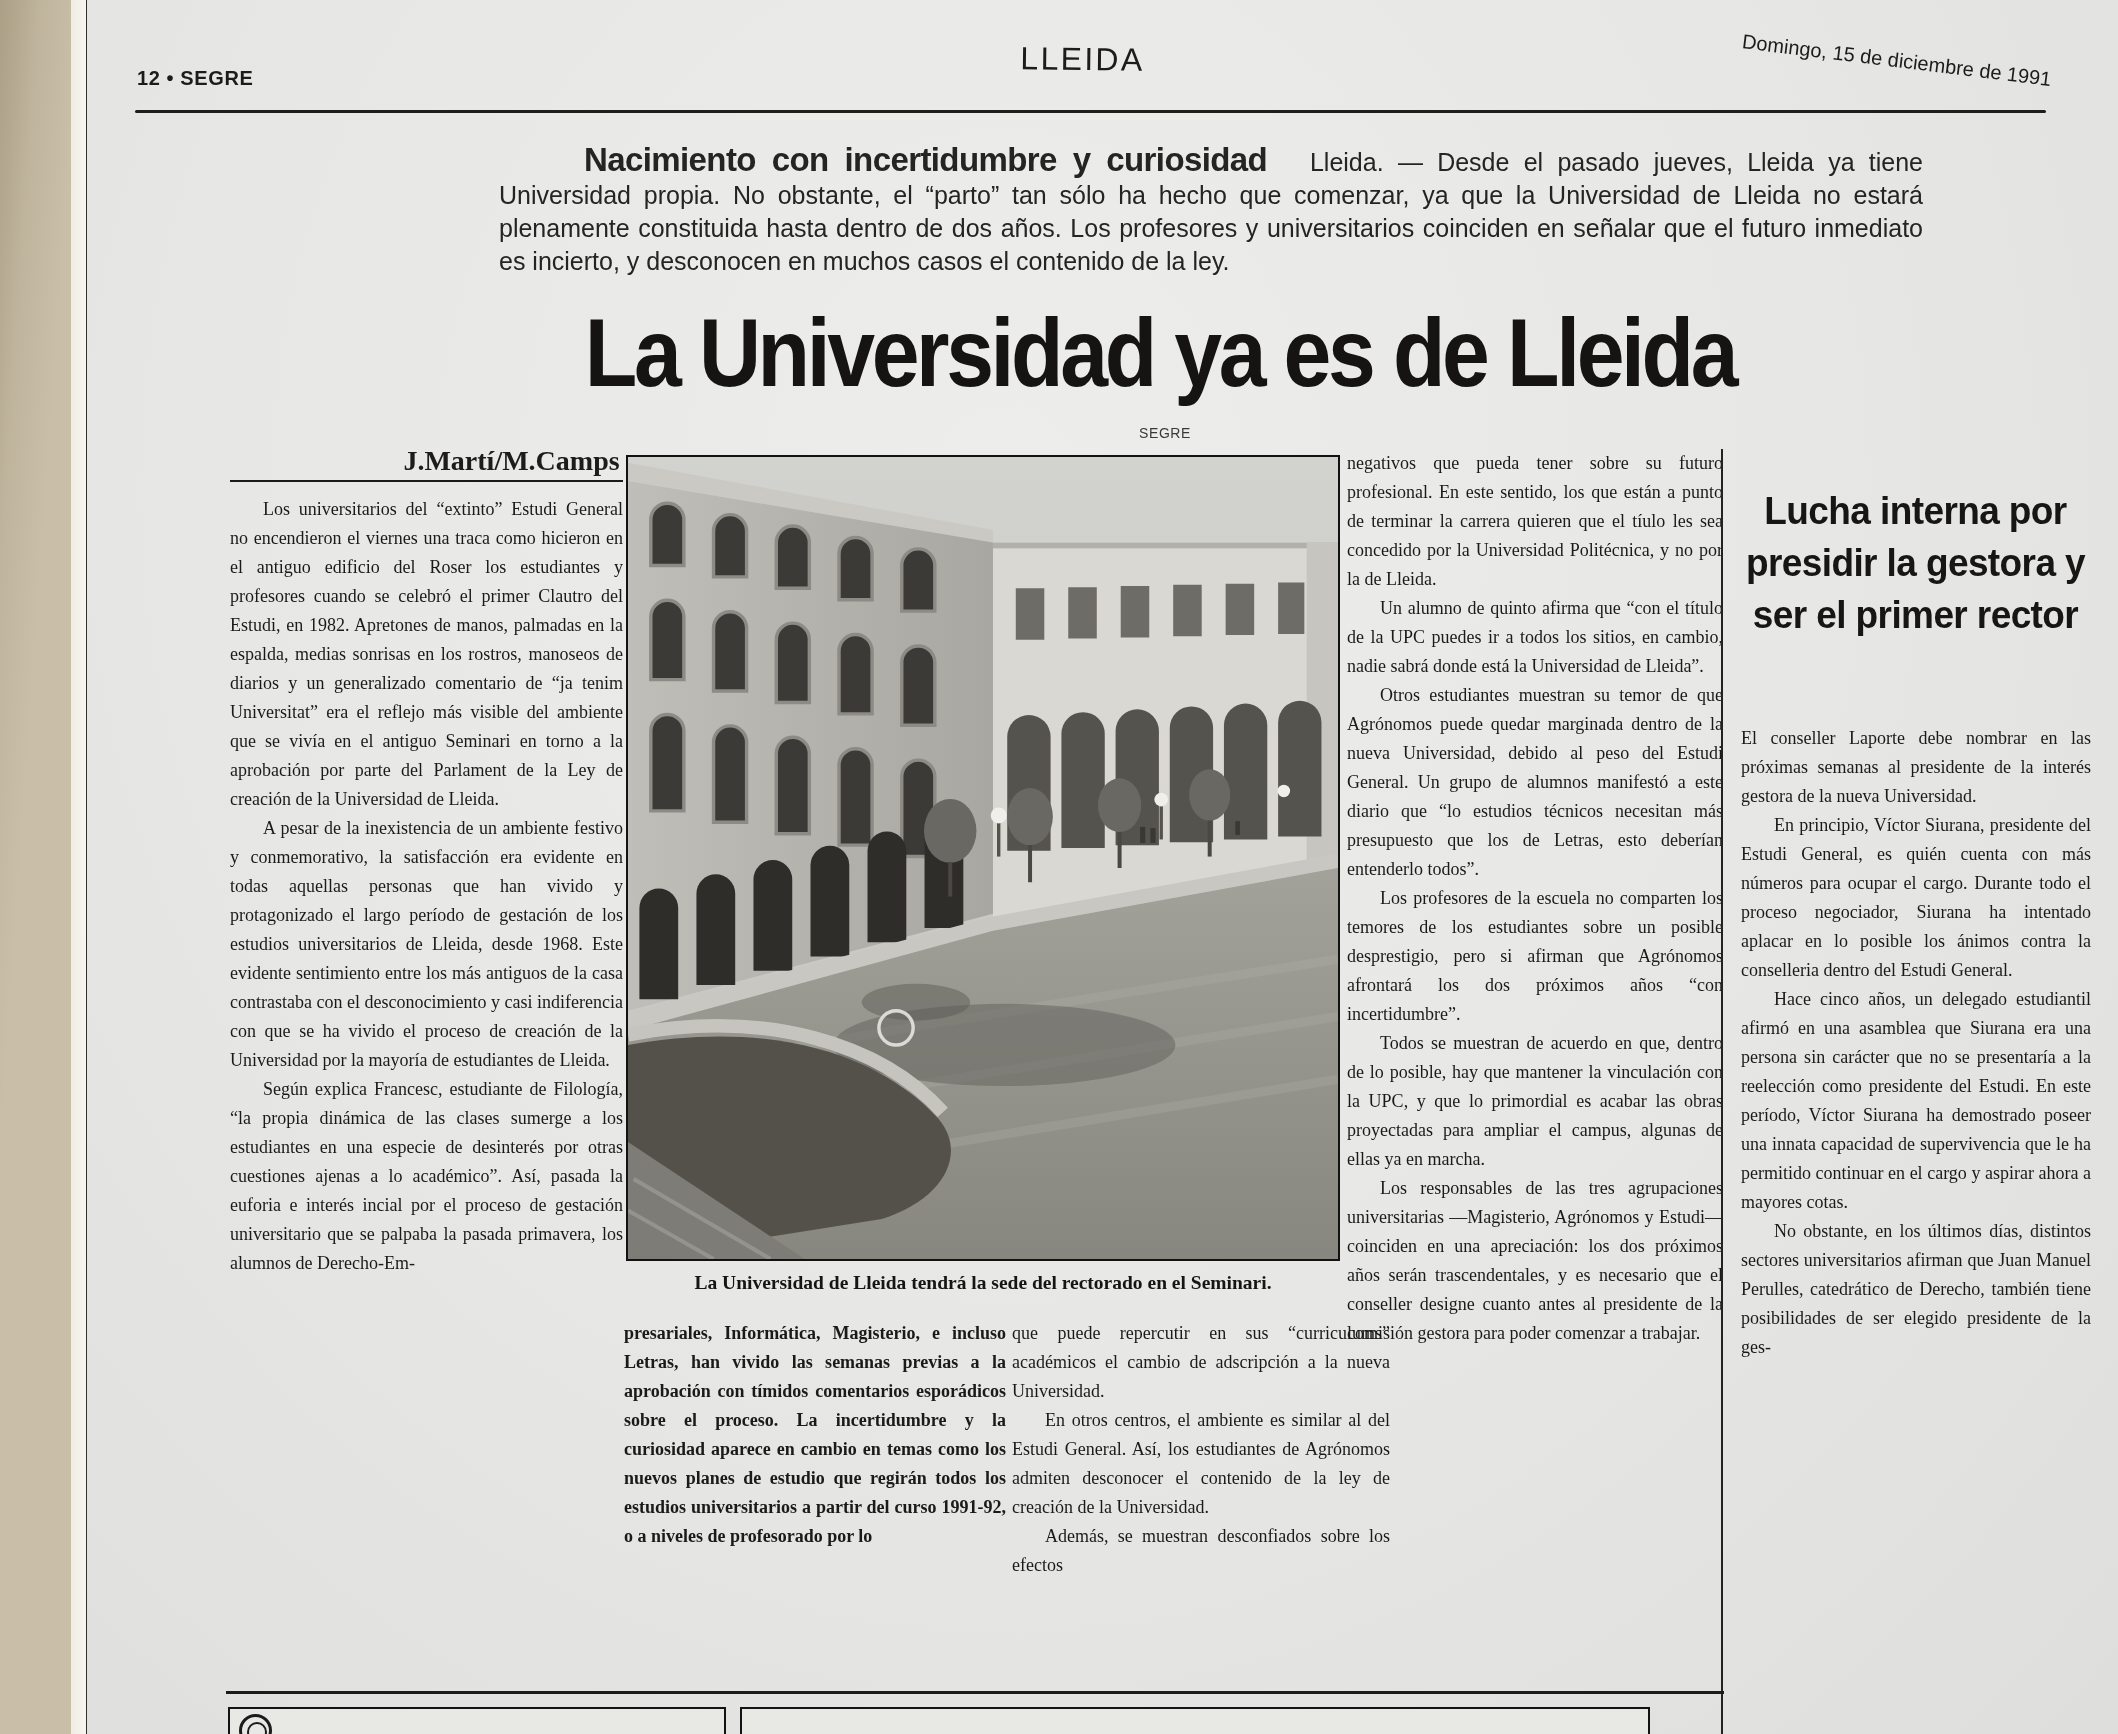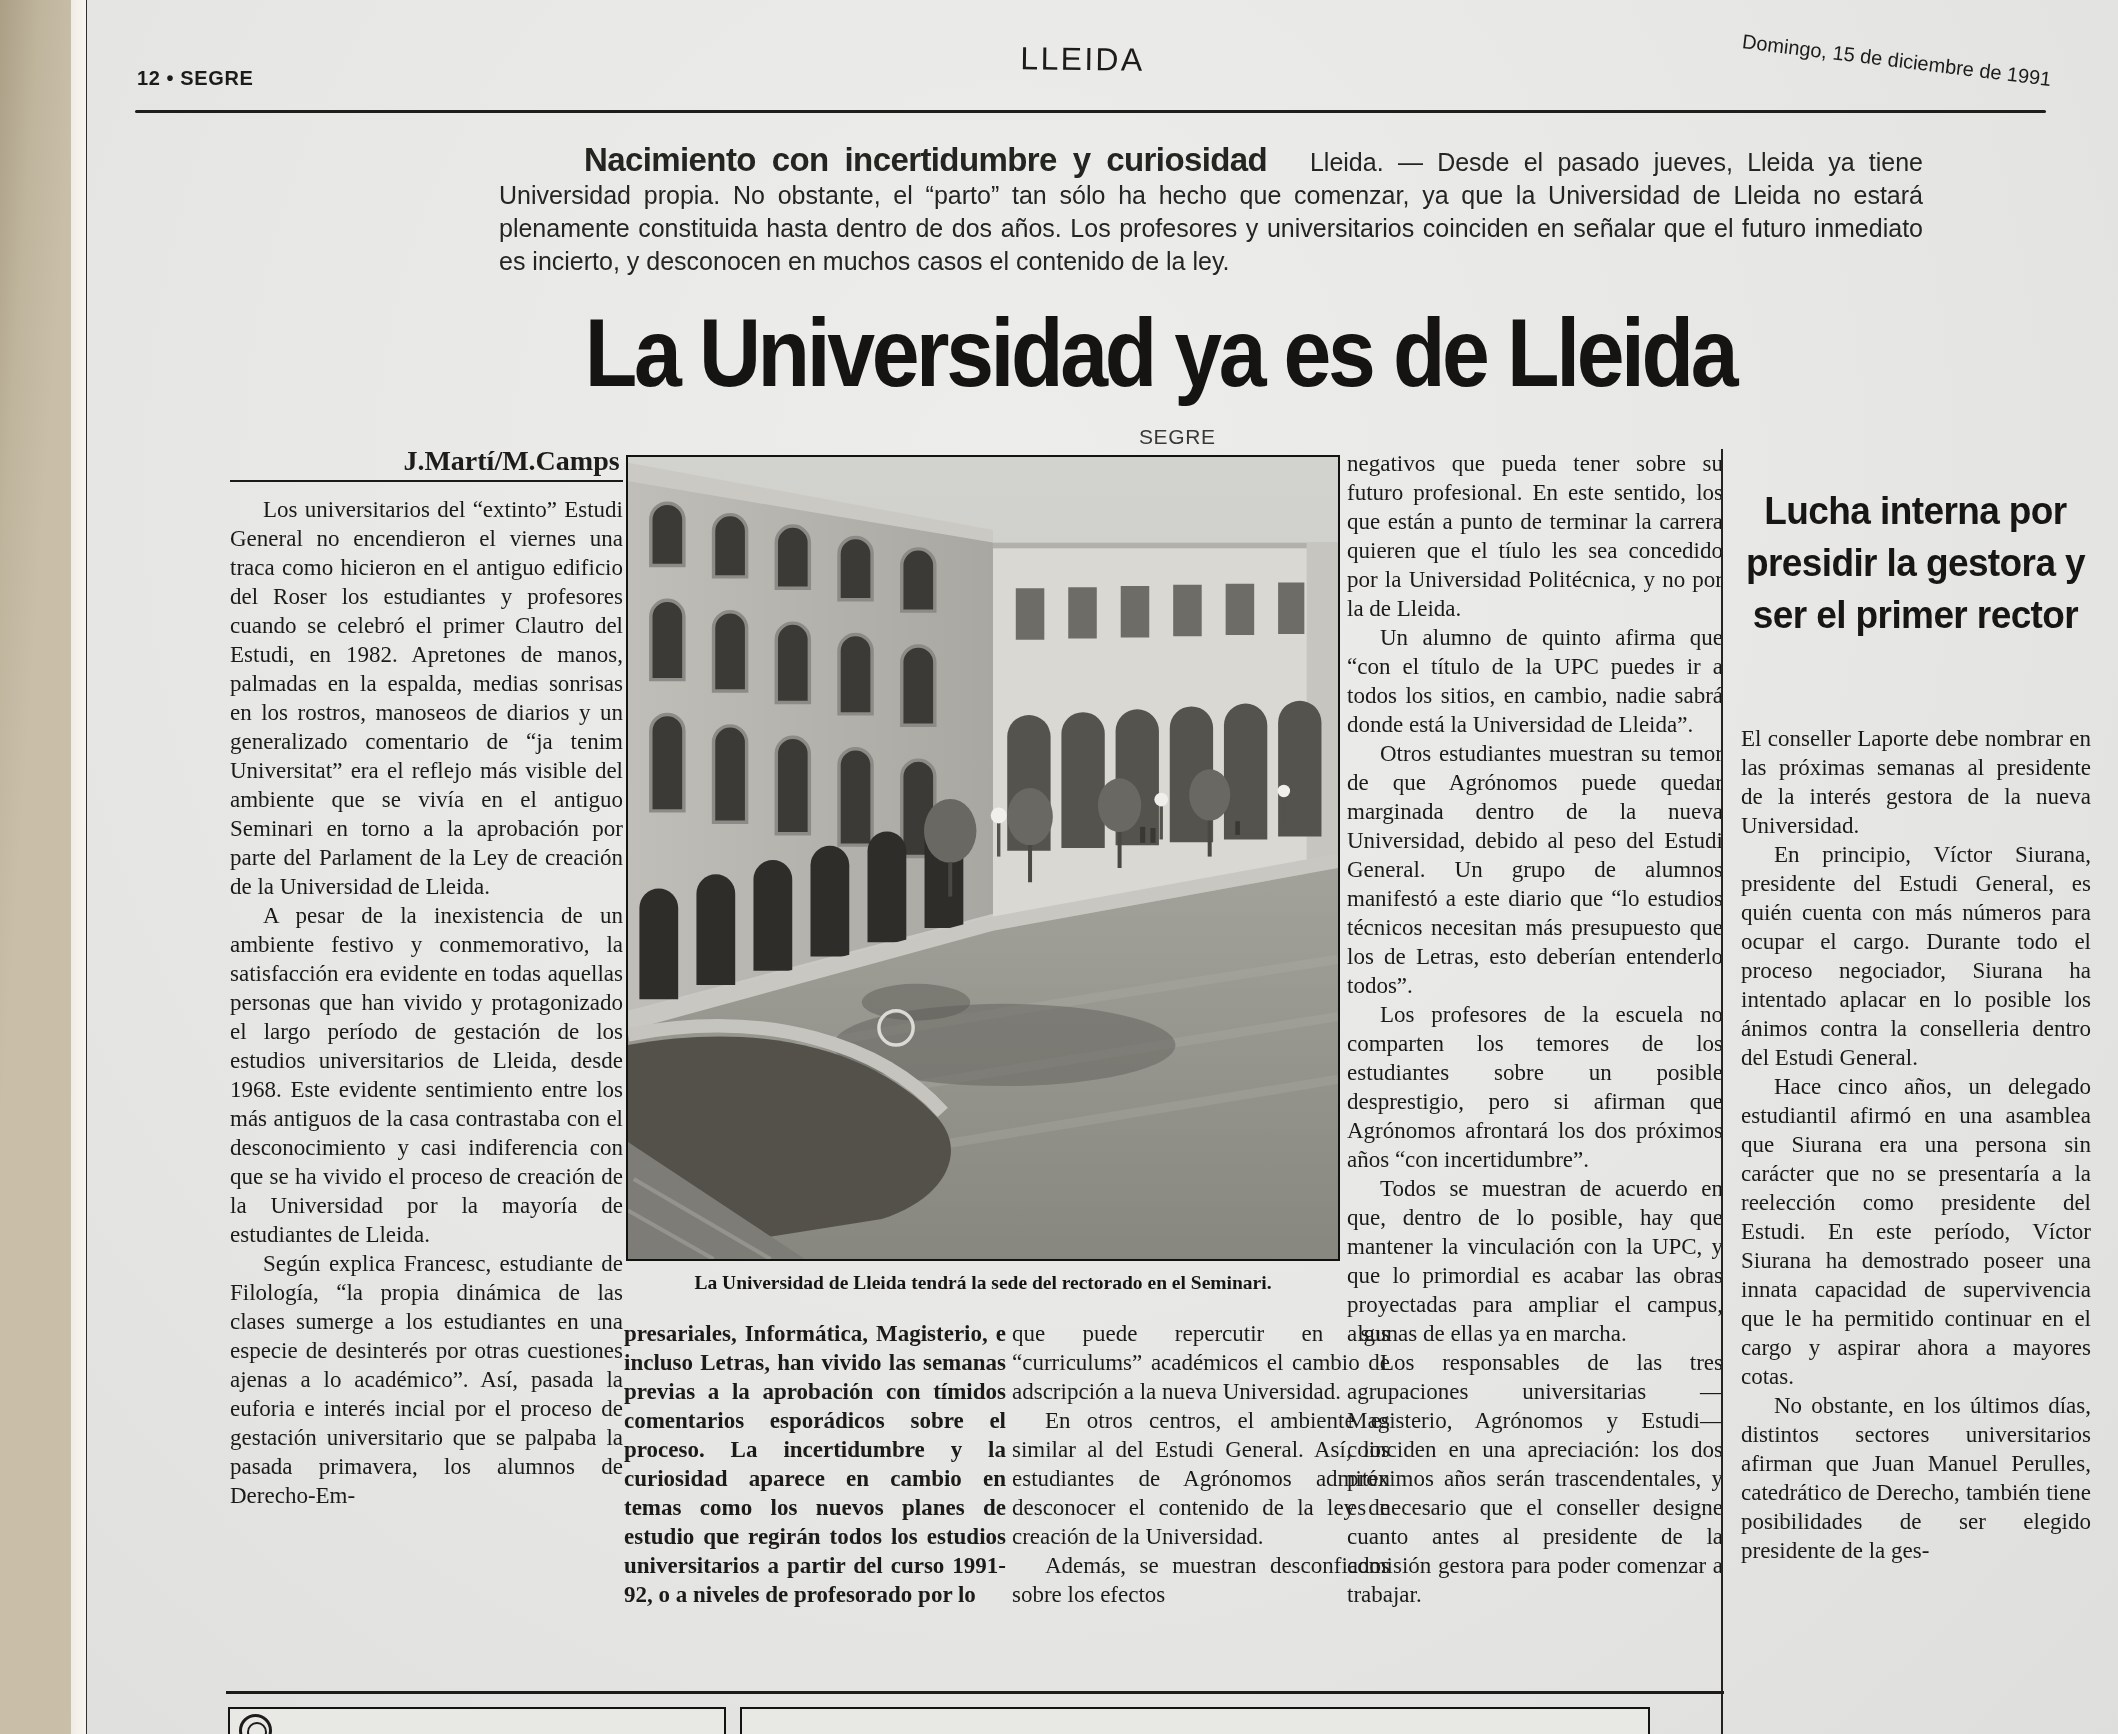--- a/index.html
+++ b/index.html
@@ -34,29 +34,29 @@
     text-align:justify;text-indent:85px;color:#242420;}
   .intro b{font-size:33px;letter-spacing:-0.6px;}
   
   .headline{left:333px;top:294px;width:1480px;height:129px;text-align:center;
     font-family:"Liberation Sans",sans-serif;font-weight:bold;font-size:86px;line-height:118px;
     letter-spacing:-3.4px;transform:scale(1,1.13);color:#151412;white-space:nowrap;}
   
   .byline-wrap{left:143px;top:442px;width:393px;height:38px;border-bottom:2.3px solid #1b1a18;}
   .byline{position:absolute;right:3.4px;bottom:3.4px;font-weight:bold;font-size:28px;}
   
-  .bodytext{font-size:23px;line-height:29px;text-align:justify;overflow:hidden;color:#1b1a18;}
+  .bodytext{font-size:18px;line-height:29px;text-align:justify;overflow:hidden;color:#1b1a18;}
   .bodytext p{margin:0;text-indent:33px;}
   .bodytext p.cont{text-indent:0;}
   .col1{left:143px;top:495px;width:393px;height:1167px;}
   .col2{left:537px;top:1319px;width:382px;height:374px;font-weight:bold;}
   .col3{left:925px;top:1319px;width:378px;height:374px;}
   .col4{left:1260px;top:449px;width:376px;height:1243px;}
   
-  .photo-credit{left:1052px;top:425px;font-family:"Liberation Sans",sans-serif;font-size:21px;color:#3a3935;letter-spacing:0.6px;}
+  .photo-credit{left:1052px;top:425px;font-family:"Liberation Sans",sans-serif;font-size:14px;color:#3a3935;letter-spacing:0.6px;}
   .photo-frame{left:539px;top:455px;width:714px;height:806px;border:2.3px solid #121210;background:#c9c9c5;box-sizing:border-box;}
   .photo-frame svg{display:block;width:100%;height:100%;}
   .caption{left:539px;top:1272px;width:714px;text-align:center;font-weight:bold;font-size:19.5px;color:#161513;}
   
   .divider-v{left:1634px;top:449px;width:2.3px;height:1286px;background:#23221f;}
   .sidebar-hl{left:1653px;top:489px;width:351px;text-align:center;
     font-family:"Liberation Sans",sans-serif;font-weight:bold;font-size:37px;line-height:49px;
     letter-spacing:-0.6px;transform:scale(1,1.06);color:#171614;}
   .sidebar-body{left:1654px;top:724px;width:350px;height:1011px;}
   

